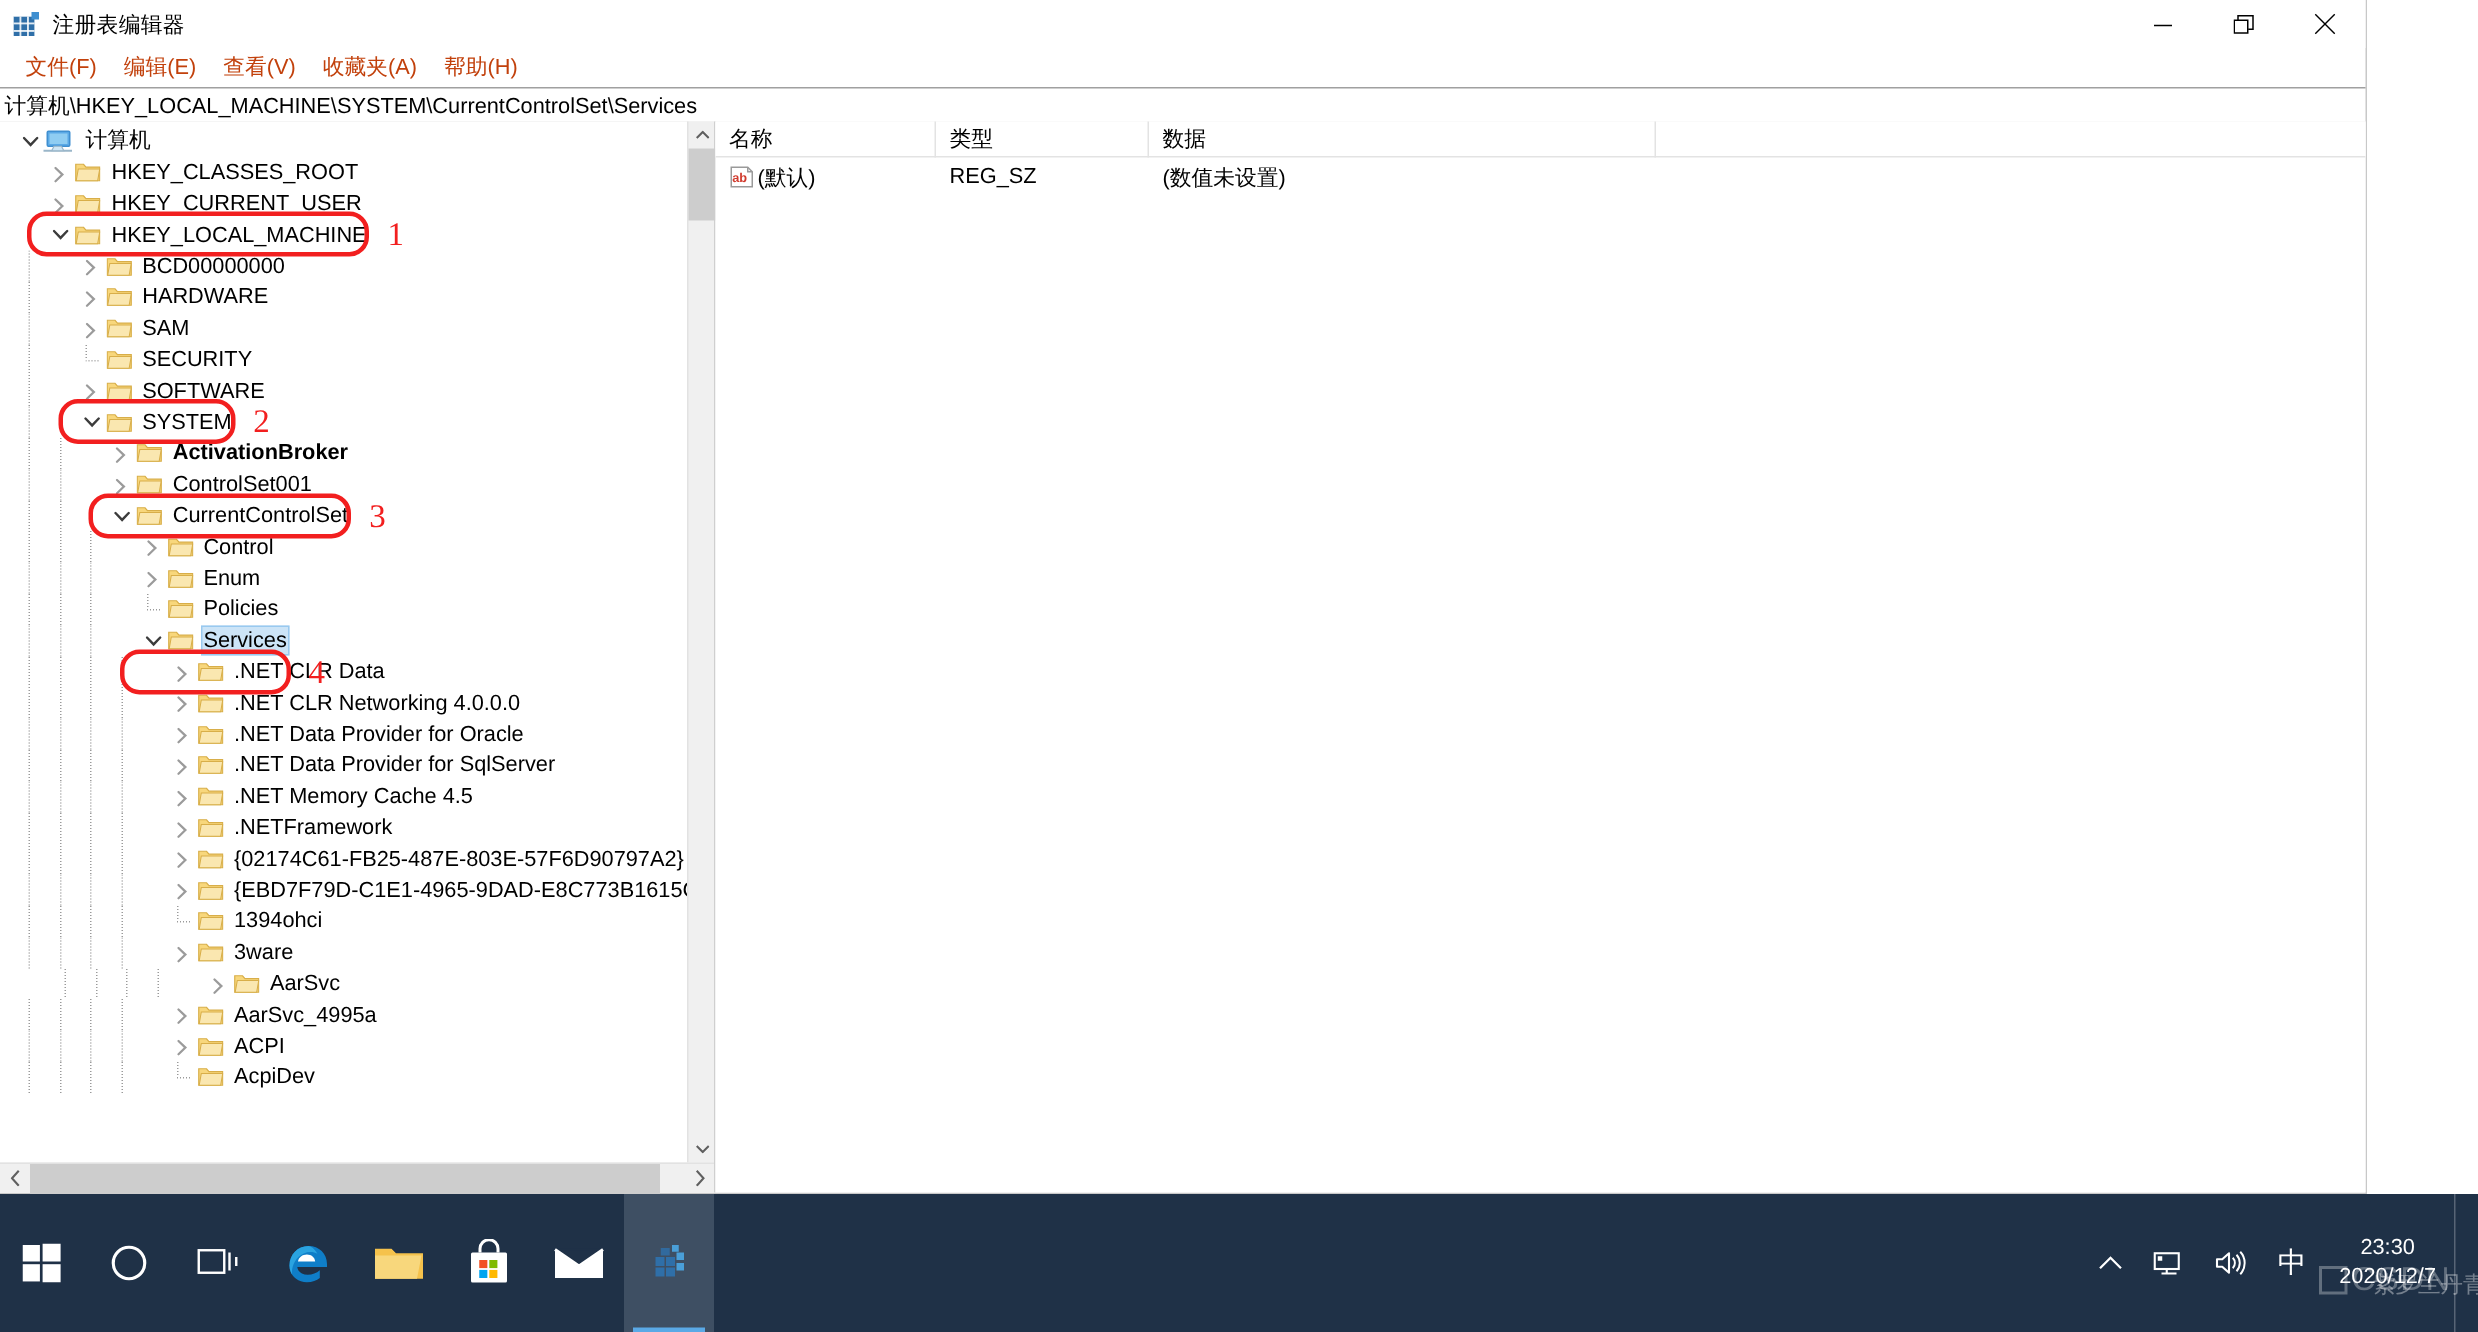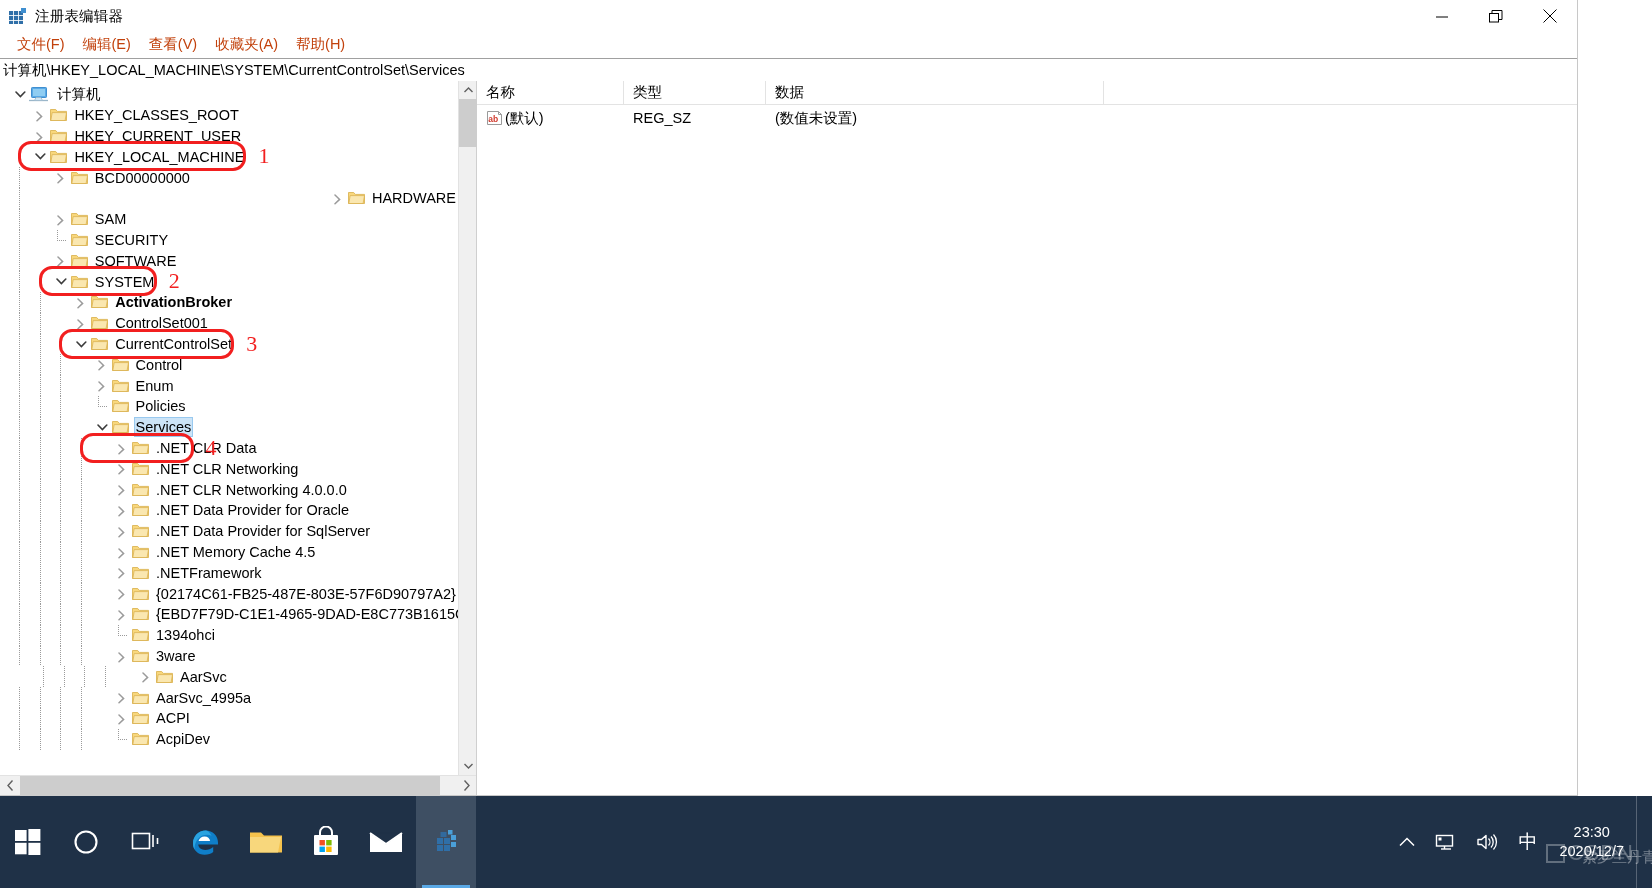--- a/index.html
+++ b/index.html
@@ -280,21 +280,21 @@
                   </svg>
                 </span>
                 <span class="folder">
                   <svg width="17" height="14" viewBox="0 0 17 14">
                     <path d="M0.5 1.5h5.2l1.6 1.9h9.2v9.1H0.5z" fill="#f8d77c" stroke="#d8ae49" stroke-width="0.8"></path>
                     <path d="M2.2 4.6h14.3l-1.4 7.9H0.8z" fill="#fae7b0" stroke="#d8ae49" stroke-width="0.7"></path>
                   </svg>
                 </span>
                 <span class="label">BCD00000000</span>
               </div>
-              <div class="node" style="padding-left: 52.8px; justify-content: flex-end;">
+              <div class="node" style="padding-left: 52.8px;">
                 <span class="guide" style="left: 19.4px;"></span>
                 <span class="twisty">
                   <svg width="9" height="11" viewBox="0 0 9 11">
                     <polyline points="2,1 6.6,5.4 2,9.8" fill="none" stroke="#9b9b9b" stroke-width="1.5" stroke-linecap="round"></polyline>
                   </svg>
                 </span>
                 <span class="folder">
                   <svg width="17" height="14" viewBox="0 0 17 14">
                     <path d="M0.5 1.5h5.2l1.6 1.9h9.2v9.1H0.5z" fill="#f8d77c" stroke="#d8ae49" stroke-width="0.8"></path>
                     <path d="M2.2 4.6h14.3l-1.4 7.9H0.8z" fill="#fae7b0" stroke="#d8ae49" stroke-width="0.7"></path>
@@ -486,38 +486,20 @@
                     <polyline points="2,1 6.6,5.4 2,9.8" fill="none" stroke="#9b9b9b" stroke-width="1.5" stroke-linecap="round"></polyline>
                   </svg>
                 </span>
                 <span class="folder">
                   <svg width="17" height="14" viewBox="0 0 17 14">
                     <path d="M0.5 1.5h5.2l1.6 1.9h9.2v9.1H0.5z" fill="#f8d77c" stroke="#d8ae49" stroke-width="0.8"></path>
                     <path d="M2.2 4.6h14.3l-1.4 7.9H0.8z" fill="#fae7b0" stroke="#d8ae49" stroke-width="0.7"></path>
                   </svg>
                 </span>
                 <span class="label">.NET CLR Data</span>
-              </div>
-              <div class="node" style="padding-left: 114px;">
-                <span class="guide" style="left: 19.4px;"></span>
-                <span class="guide" style="left: 39.8px;"></span>
-                <span class="guide" style="left: 60.2px;"></span>
-                <span class="guide" style="left: 80.6px;"></span>
-                <span class="twisty">
-                  <svg width="9" height="11" viewBox="0 0 9 11">
-                    <polyline points="2,1 6.6,5.4 2,9.8" fill="none" stroke="#9b9b9b" stroke-width="1.5" stroke-linecap="round"></polyline>
-                  </svg>
-                </span>
-                <span class="folder">
-                  <svg width="17" height="14" viewBox="0 0 17 14">
-                    <path d="M0.5 1.5h5.2l1.6 1.9h9.2v9.1H0.5z" fill="#f8d77c" stroke="#d8ae49" stroke-width="0.8"></path>
-                    <path d="M2.2 4.6h14.3l-1.4 7.9H0.8z" fill="#fae7b0" stroke="#d8ae49" stroke-width="0.7"></path>
-                  </svg>
-                </span>
-                <span class="label">.NET CLR Networking</span>
               </div>
               <div class="node" style="padding-left: 114px;">
                 <span class="guide" style="left: 19.4px;"></span>
                 <span class="guide" style="left: 39.8px;"></span>
                 <span class="guide" style="left: 60.2px;"></span>
                 <span class="guide" style="left: 80.6px;"></span>
                 <span class="twisty">
                   <svg width="9" height="11" viewBox="0 0 9 11">
                     <polyline points="2,1 6.6,5.4 2,9.8" fill="none" stroke="#9b9b9b" stroke-width="1.5" stroke-linecap="round"></polyline>
                   </svg>

